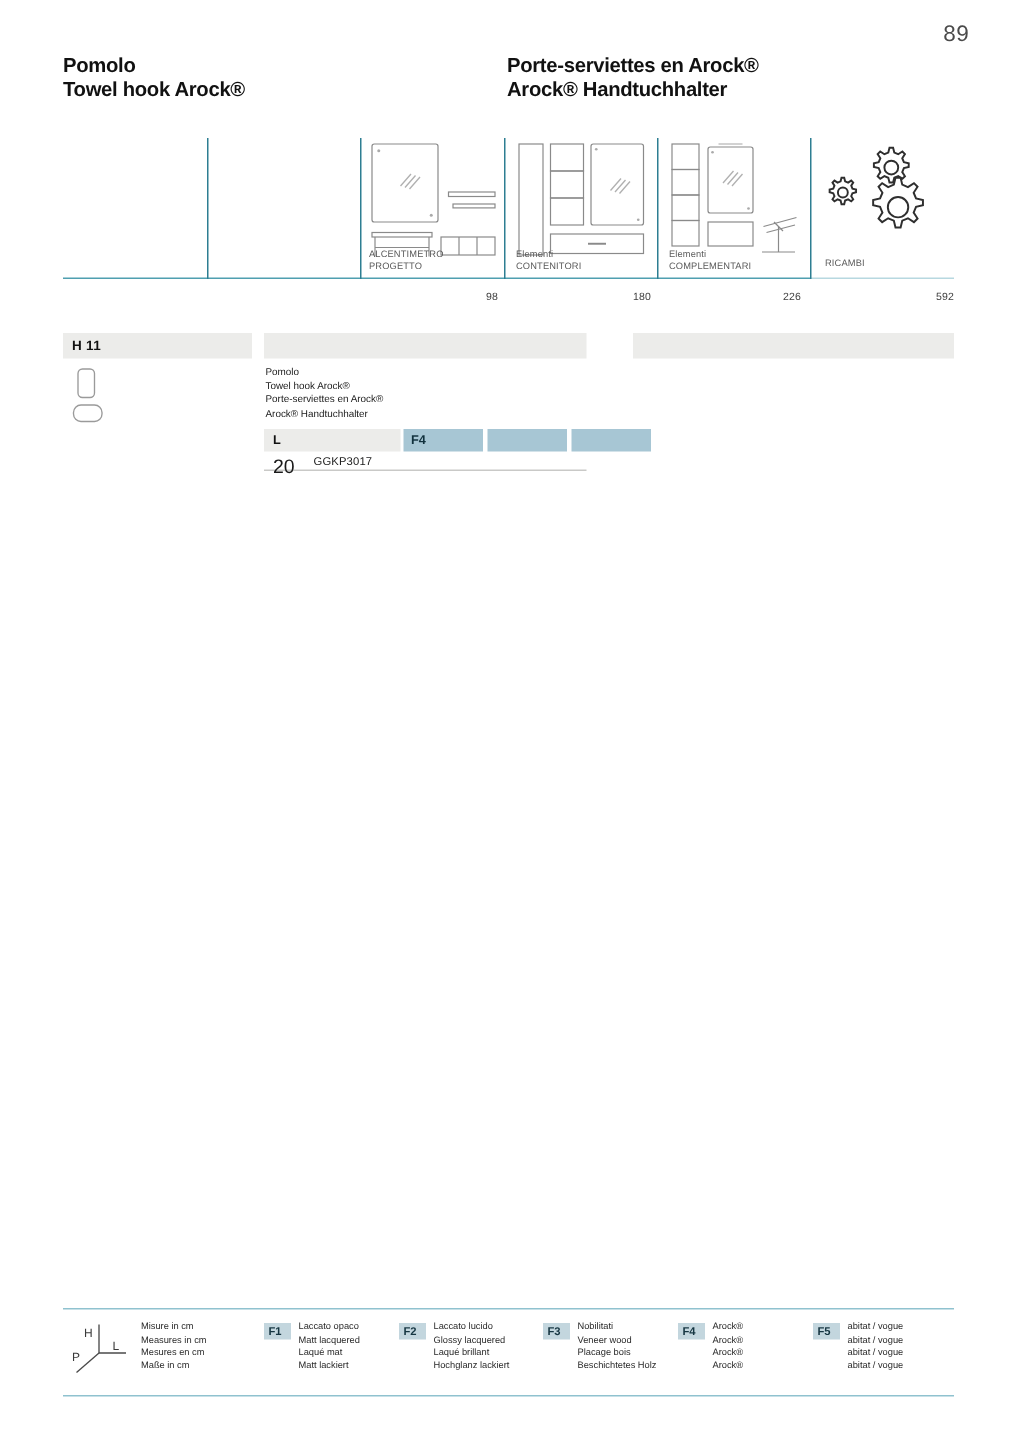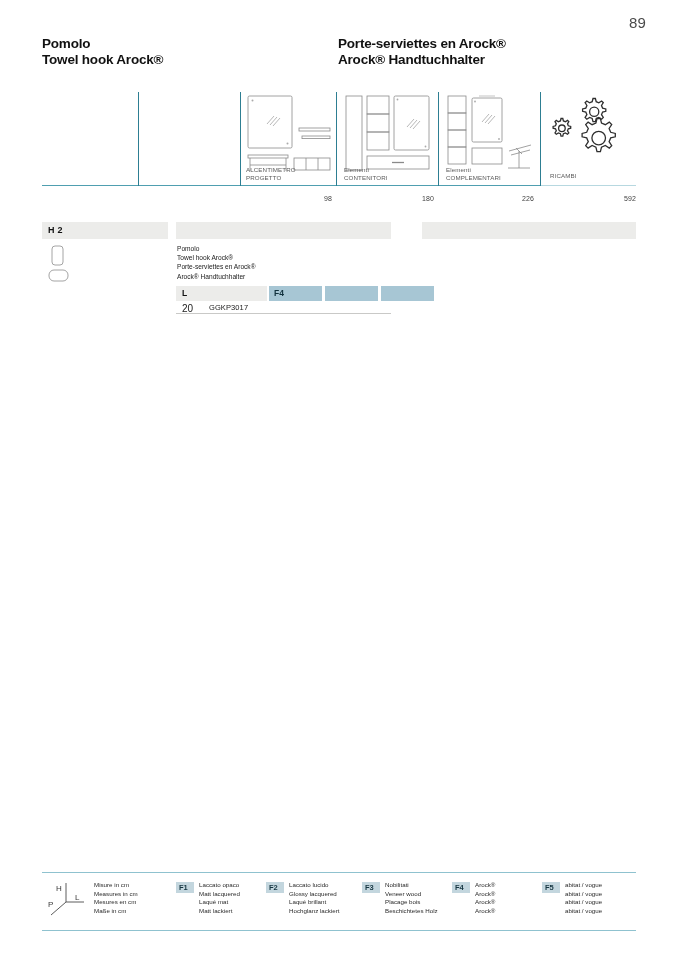--- a/index.html
+++ b/index.html
@@ -77,21 +77,21 @@
     position: absolute; top: 0; height: 15px; background: #a7c6d4;
   }
   .spec-head .cell-f span {
     position: absolute; left: 5px; top: 2px;
     font-size: 8.5px; font-weight: bold; color: #11313d;
   }
   .spec-row {
     position: relative; height: 13px; border-bottom: .8px solid #c9c9c7;
   }
   .spec-row .c-size {
-    position: absolute; left: 6px; top: 2px; font-size: 10px; color: #1a1a1a;
+    position: absolute; left: 6px; top: 2px; font-size: 13px; color: #1a1a1a;
   }
   .spec-row .c-code {
     position: absolute; left: 33px; top: 2px; font-size: 7.5px; color: #1a1a1a;
     letter-spacing: .1px;
   }
 
   
   .footer { position: absolute; left: 42px; top: 872px; width: 594px; }
   .footer-rule-top {
     position: absolute; left: 0; top: 0; width: 594px;
@@ -237,21 +237,21 @@
       </svg>
     </div>
     <div class="nav-label strong" style="left:508px; bottom:24px;">RICAMBI</div>
     <div class="nav-pagenum" style="left:550px; width:44px;">592</div>
 
   </div>
 
   <div class="prod">
 
     <div class="bar-grey" style="left:0; top:0; width:126px;">
-      <div class="bar-code">H 2</div>
+      <div class="bar-code">H 11</div>
     </div>
     <div class="bar-grey" style="left:134px; top:0; width:215px;"></div>
     <div class="bar-grey" style="left:380px; top:0; width:214px;"></div>
 
     <div class="prod-icons">
       <svg width="60" height="46" viewBox="0 0 60 46" fill="none" stroke="#9a9a9a" stroke-width="0.9">
         <rect x="6" y="2" width="11" height="19" rx="3"></rect>
         <rect x="3" y="26" width="19" height="11" rx="5"></rect>
       </svg>
     </div>

